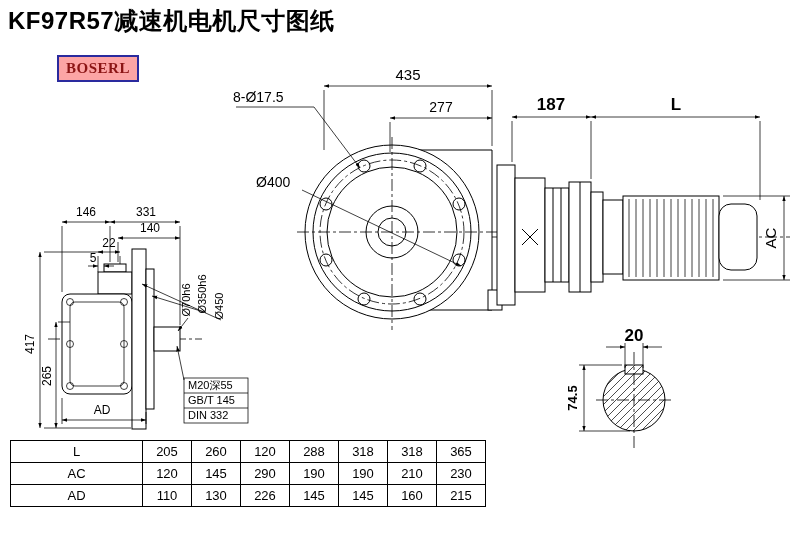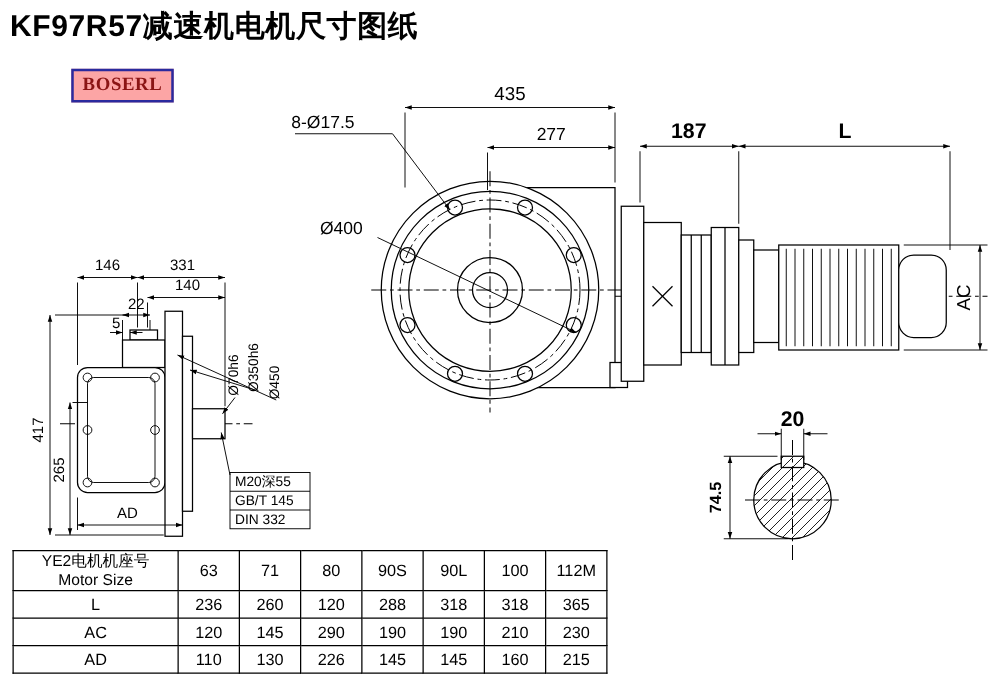--- a/index.html
+++ b/index.html
@@ -234,35 +234,22 @@
       <line class="thin" x1="184" y1="408" x2="248" y2="408"></line>
       <text class="t f11" x="188" y="389">M20深55</text>
       <text class="t f11" x="188" y="404">GB/T 145</text>
       <text class="t f11" x="188" y="419">DIN 332</text>
     </g>
   </svg>
 
   <table class="dims">
     <tbody>
       <tr>
-        <th class="head">
-          <div>YE2电机机座号</div>
-          <div>Motor Size</div>
-        </th>
-        <th class="szc">63</th>
-        <th class="szc">71</th>
-        <th class="szc">80</th>
-        <th class="szc">90S</th>
-        <th class="szc">90L</th>
-        <th class="szc">100</th>
-        <th class="szc">112M</th>
-      </tr>
-      <tr>
         <td class="rowlabel">L</td>
-        <td>236</td>
+        <td>205</td>
         <td>260</td>
         <td>120</td>
         <td>288</td>
         <td>318</td>
         <td>318</td>
         <td>365</td>
       </tr>
       <tr>
         <td class="rowlabel">AC</td>
         <td>120</td>

